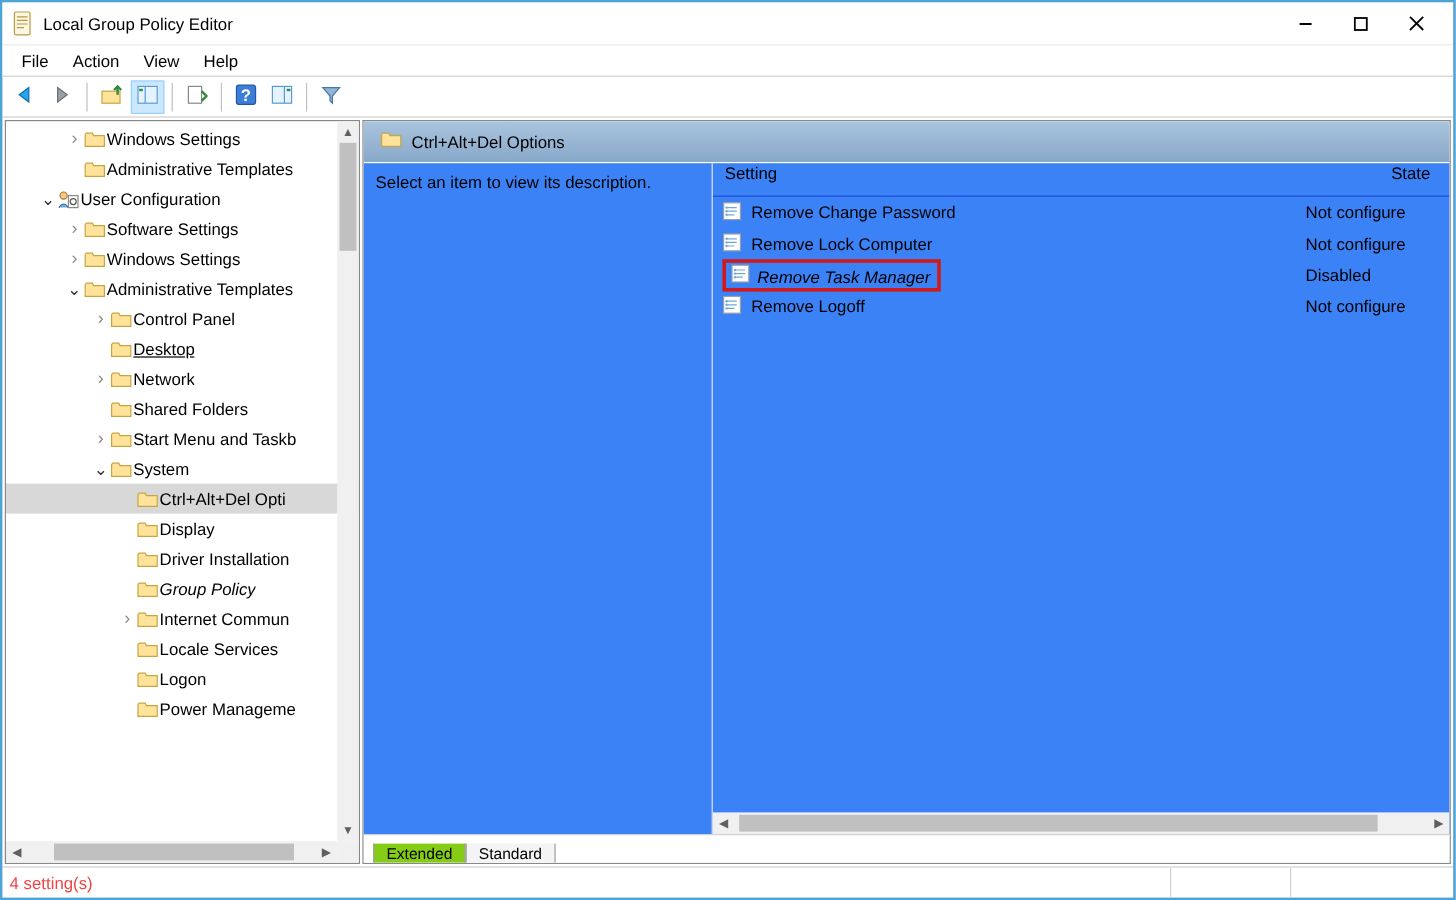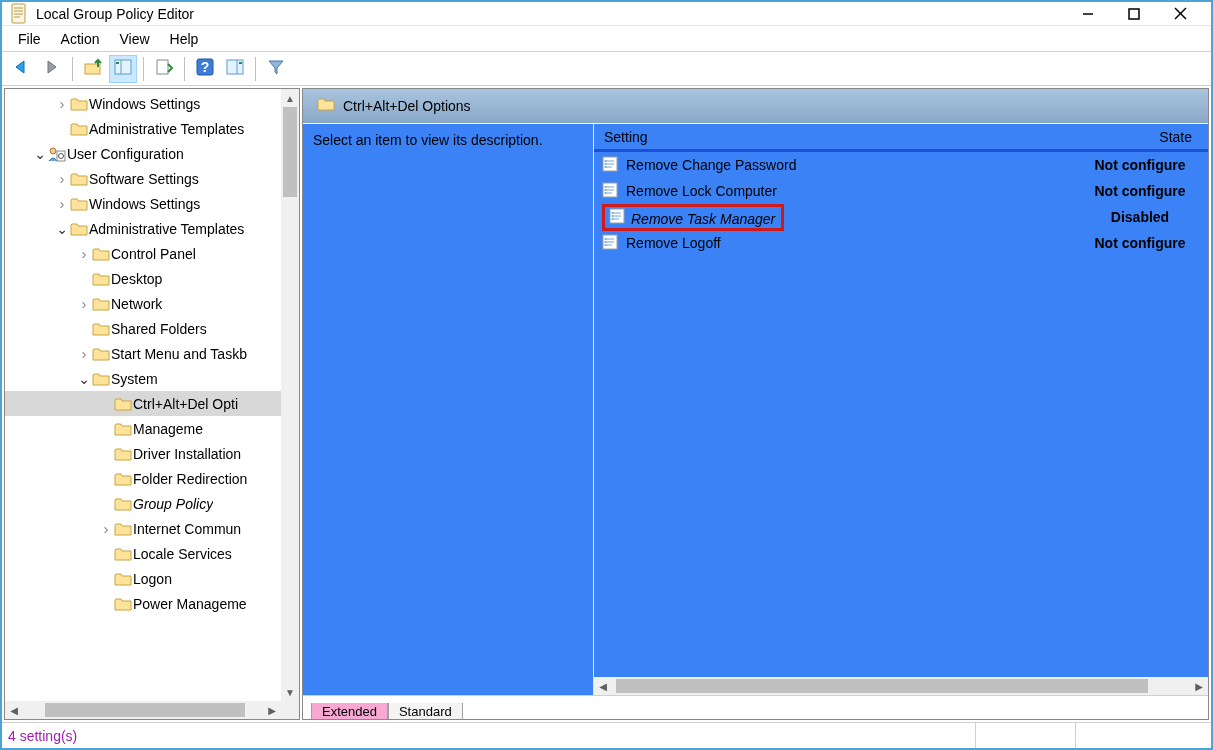--- a/index.html
+++ b/index.html
@@ -1,19 +1,19 @@
 <!DOCTYPE html>
 <html><head>
 <meta charset="utf-8">
 <style>
   * { box-sizing: border-box; margin: 0; padding: 0; font-family: "Segoe UI", Tahoma, sans-serif; font-size: 14px; }
   body { width: 1213px; height: 750px; background: #fff; border: 2px solid #4da3d4; display: flex; flex-direction: column; overflow: hidden; }
   
   
-  .titlebar { height: 24px; display: flex; align-items: center; padding: 0 8px; background: #fff; border-bottom: 1px solid #e6e6e6; }
+  .titlebar { height: 36px; display: flex; align-items: center; padding: 0 8px; background: #fff; border-bottom: 1px solid #e6e6e6; }
   .titlebar .app-icon { width: 18px; height: 22px; margin-right: 8px; }
   .titlebar .title { flex: 1; font-size: 14px; color: #000; }
   .titlebar .win-controls { display: flex; }
   .titlebar .win-btn { width: 46px; height: 30px; display: flex; align-items: center; justify-content: center; cursor: pointer; }
   
   
   .menubar { height: 26px; display: flex; align-items: center; padding: 0 8px; background: #fff; border-bottom: 1px solid #d0d0d0; gap: 4px; }
   .menubar .menu-item { padding: 2px 8px; cursor: pointer; font-size: 14px; }
   
   
@@ -46,44 +46,44 @@
   .tree-row .label { font-size: 14px; color: #000; overflow: hidden; text-overflow: clip; }
   
   .right-pane { flex: 1; border: 1px solid #888; margin: 2px 2px 2px 2px; display: flex; flex-direction: column; overflow: hidden; }
   .rp-header { height: 34px; background: linear-gradient(#a9c4de, #88a8c8); display: flex; align-items: center; padding-left: 40px; padding-right:8px; color: #fff; position: relative; }
   .rp-header .folder-icon { position: absolute; left: 14px; top: 8px; }
   .rp-header .rp-title { font-size: 14px; color: #000; }
   
   .rp-content { flex: 1; display: flex; overflow: hidden; background: #3b82f6; border-top: 1px solid #fff; }
   .rp-desc { width: 290px; padding: 8px 10px; font-size: 14px; color: #000; border-right: 0px solid transparent; }
   .rp-list { flex: 1; display: flex; flex-direction: column; overflow: hidden; position: relative; border-left: 1px solid #e6e6e6;}
-  .rp-list-head { display: flex; height: 28px; align-items: center; border-bottom: 3px solid #1d4ed8; }
+  .rp-list-head { display: flex; height: 28px; border-bottom: 1px solid #1d4ed8; }
   .rp-list-head .col { padding: 0 10px; font-size: 14px; color: #000; }
   .rp-list-head .col.setting { flex: 1; text-align: left; }
   .rp-list-head .col.state { width: 120px; text-align: right; padding-right: 16px; }
   .rp-rows { flex: 1; overflow: hidden; position: relative; }
   .rp-row { display: flex; align-items: center; height: 26px; cursor: pointer; }
   .rp-row .cell-setting { flex: 1; display: flex; align-items: center; gap: 8px; padding-left: 8px; }
-  .rp-row .cell-state { width: 120px; text-align: center; padding-right: 16px; color: #000; font-weight: bold; }
+  .rp-row .cell-state { width: 120px; text-align: left; padding-right: 16px; color: #000; }
   .rp-row.highlight .cell-setting .hlbox { border: 3px solid #d11919; padding: 1px 6px 1px 4px; display: inline-flex; align-items: flex-end; gap: 6px; font-style: italic; }
   
   .rp-hscroll { height: 18px; background: #f0f0f0; position: relative; }
   .rp-hscroll .thumb { position: absolute; top: 2px; bottom: 2px; left: 22px; right: 60px; background: #c0c0c0; }
   .rp-hscroll .arrow { width: 18px; display:flex; align-items:center; justify-content:center; color:#606060; font-size:10px; position:absolute; top:0; bottom:0;}
   .rp-hscroll .arrow.left { left:0; }
   .rp-hscroll .arrow.right { right:0; }
   
   .rp-tabs { height: 24px; display: flex; align-items: flex-end; background: #fff; border-top: 1px solid #d0d0d0; padding-left: 4px; gap: 0; }
   .rp-tab { border: 1px solid #a0a0a0; border-top: none; border-bottom: none; padding: 1px 10px 0 10px; font-size: 13px; background: #f4f4f4; cursor: pointer; position: relative; }
   .rp-tab::before, .rp-tab::after { content:""; position:absolute; top:0; bottom:0; width:6px; background:transparent;}
-  .rp-tab.active { background: #f9a8d4; z-index: 2; }
+  .rp-tab.active { background: #84cc16; z-index: 2; }
   .rp-tab:first-child { border-left:1px solid #a0a0a0;}
   
   
-  .statusbar { height: 26px; border-top: 1px solid #d0d0d0; display: flex; align-items: center; padding: 0 6px; font-size: 14px; color: #a21caf; }
+  .statusbar { height: 26px; border-top: 1px solid #d0d0d0; display: flex; align-items: center; padding: 0 6px; font-size: 14px; color: #ef4444; }
   .statusbar .spacer { flex: 1; }
   .statusbar .sb-cell { border-left: 1px solid #d0d0d0; height: 100%; width: 100px; }
 
   
   .folder-svg { width: 18px; height: 14px; }
   .setting-svg { width: 16px; height: 16px; }
 </style>
 </head>
 <body>
 
@@ -241,21 +241,21 @@
           </div>
           <div class="tree-row" style="padding-left: 72px;">
             <span class="expander" style="font-size: 15px; color: rgb(136, 136, 136);">›</span>
             <span class="icon">
   <svg class="folder-svg" viewBox="0 0 18 14">
                 <path d="M1 3 L1 13 L17 13 L17 4 L8 4 L7 2 L2 2 Z" fill="#ffe39a" stroke="#c7a642"></path>
               </svg>
 </span>
             <span class="label">Control Panel</span>
           </div>
-          <div class="tree-row" style="padding-left: 72px;">
+          <div class="tree-row" style="padding-left: 72px; text-decoration: underline;">
             <span class="expander"></span>
             <span class="icon">
   <svg class="folder-svg" viewBox="0 0 18 14">
                 <path d="M1 3 L1 13 L17 13 L17 4 L8 4 L7 2 L2 2 Z" fill="#ffe39a" stroke="#c7a642"></path>
               </svg>
 </span>
             <span class="label">Desktop</span>
           </div>
           <div class="tree-row" style="padding-left: 72px;">
             <span class="expander" style="font-size: 15px; color: rgb(136, 136, 136);">›</span>
@@ -302,39 +302,30 @@
 </span>
             <span class="label">Ctrl+Alt+Del Opti</span>
           </div>
           <div class="tree-row" style="padding-left: 94px;">
             <span class="expander"></span>
             <span class="icon">
   <svg class="folder-svg" viewBox="0 0 18 14">
                 <path d="M1 3 L1 13 L17 13 L17 4 L8 4 L7 2 L2 2 Z" fill="#ffe39a" stroke="#c7a642"></path>
               </svg>
 </span>
-            <span class="label">Manageme</span>
+            <span class="label">Display</span>
           </div>
           <div class="tree-row" style="padding-left: 94px;">
             <span class="expander"></span>
             <span class="icon">
   <svg class="folder-svg" viewBox="0 0 18 14">
                 <path d="M1 3 L1 13 L17 13 L17 4 L8 4 L7 2 L2 2 Z" fill="#ffe39a" stroke="#c7a642"></path>
               </svg>
 </span>
             <span class="label">Driver Installation</span>
-          </div>
-          <div class="tree-row" style="padding-left: 94px;">
-            <span class="expander"></span>
-            <span class="icon">
-  <svg class="folder-svg" viewBox="0 0 18 14">
-                <path d="M1 3 L1 13 L17 13 L17 4 L8 4 L7 2 L2 2 Z" fill="#ffe39a" stroke="#c7a642"></path>
-              </svg>
-</span>
-            <span class="label">Folder Redirection</span>
           </div>
           <div class="tree-row" style="padding-left: 94px; font-style: italic;">
             <span class="expander"></span>
             <span class="icon">
   <svg class="folder-svg" viewBox="0 0 18 14">
                 <path d="M1 3 L1 13 L17 13 L17 4 L8 4 L7 2 L2 2 Z" fill="#ffe39a" stroke="#c7a642"></path>
               </svg>
 </span>
             <span class="label">Group Policy</span>
           </div>

